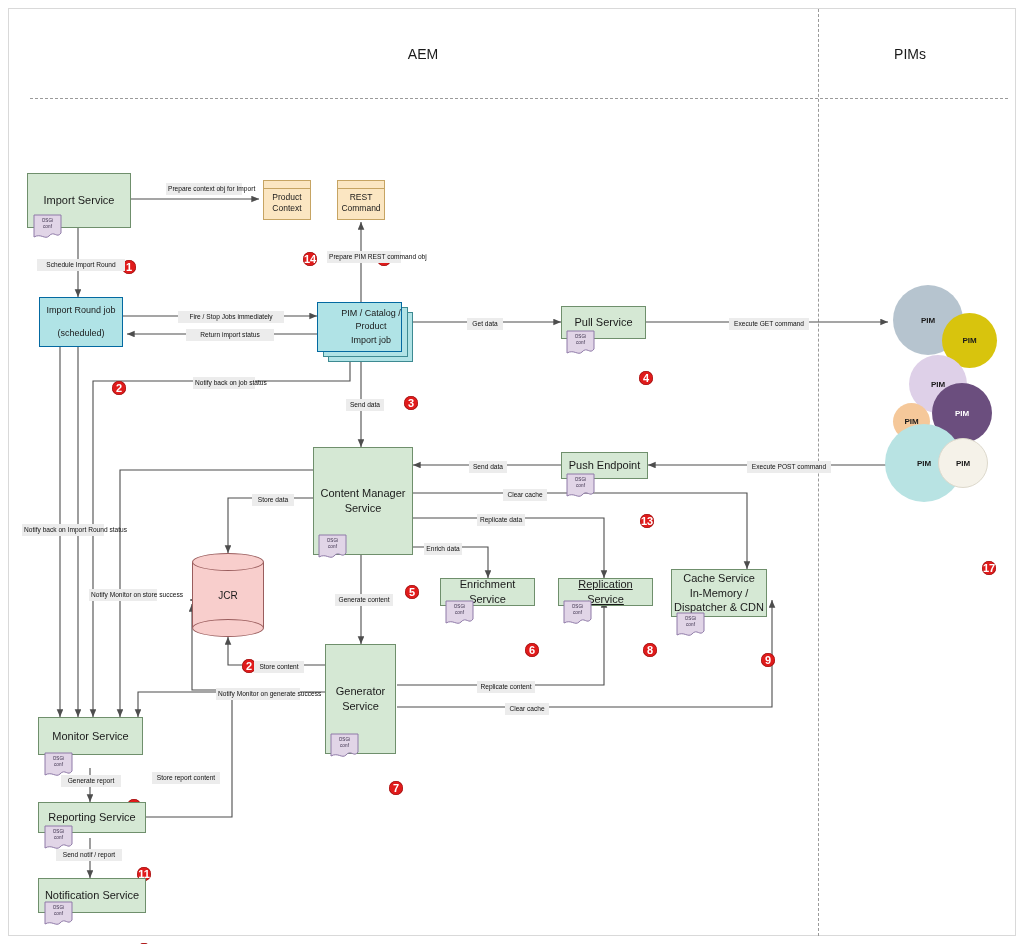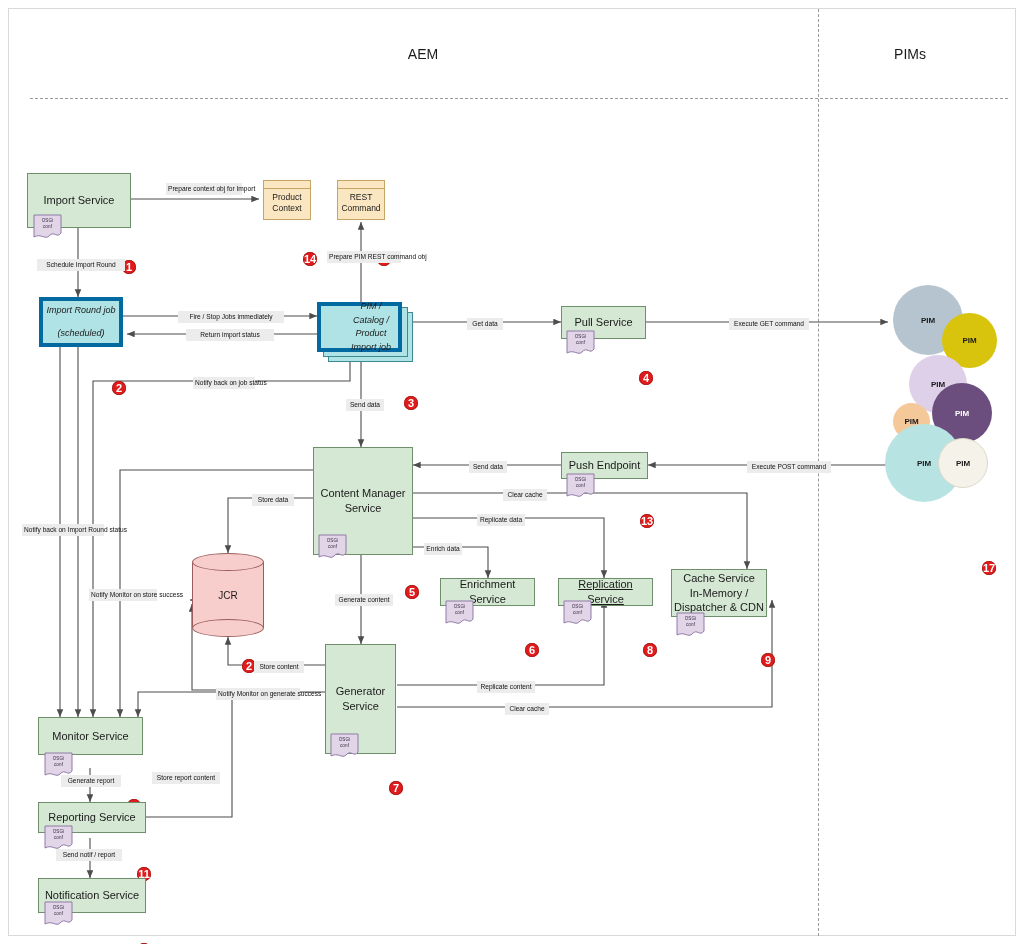--- a/index.html
+++ b/index.html
@@ -8,21 +8,21 @@
 
   .frame{position:absolute;left:8px;top:8px;width:1008px;height:928px;border:1px solid #d9d9d9;box-sizing:border-box;}
 
   .swimlane-label{position:absolute;font-size:14px;color:#1a1a1a;text-align:center;white-space:nowrap;}
   .dash-h{position:absolute;border-top:1px dashed #9a9a9a;height:0;}
   .dash-v{position:absolute;border-left:1px dashed #9a9a9a;width:0;}
 
   
   .node{position:absolute;box-sizing:border-box;display:flex;align-items:center;justify-content:center;text-align:center;}
   .svc{background:#d5e8d4;border:1px solid #6f8f6c;color:#1a1a1a;font-size:11px;line-height:1.35;}
-  .job{background:#b0e3e6;border:4px solid #0369a1;color:#1a1a1a;font-size:9px;line-height:1.5;font-style:italic;}
+  .job{background:#b0e3e6;border:1px solid #0369a1;color:#1a1a1a;font-size:9px;line-height:1.5;}
   .objbox{background:#fbe6c2;border:1px solid #c6a463;color:#1a1a1a;font-size:8.5px;line-height:1.35;}
   .objbox .objhdr{position:absolute;left:0;right:0;top:0;height:7px;border-bottom:1px solid #c6a463;}
 
   .stackshadow{position:absolute;background:#b0e3e6;border:1px solid #3d8a92;box-sizing:border-box;}
 
   
   .cyl{position:absolute;}
   .cyl .body{position:absolute;left:0;right:0;top:9px;bottom:9px;background:#f8cecc;border-left:1px solid #9a5d5d;border-right:1px solid #9a5d5d;}
   .cyl .top{position:absolute;left:0;right:0;top:0;height:18px;background:#f8cecc;border:1px solid #9a5d5d;border-radius:50%;box-sizing:border-box;}
   .cyl .bot{position:absolute;left:0;right:0;bottom:0;height:18px;background:#f8cecc;border:1px solid #9a5d5d;border-radius:50%;box-sizing:border-box;}

